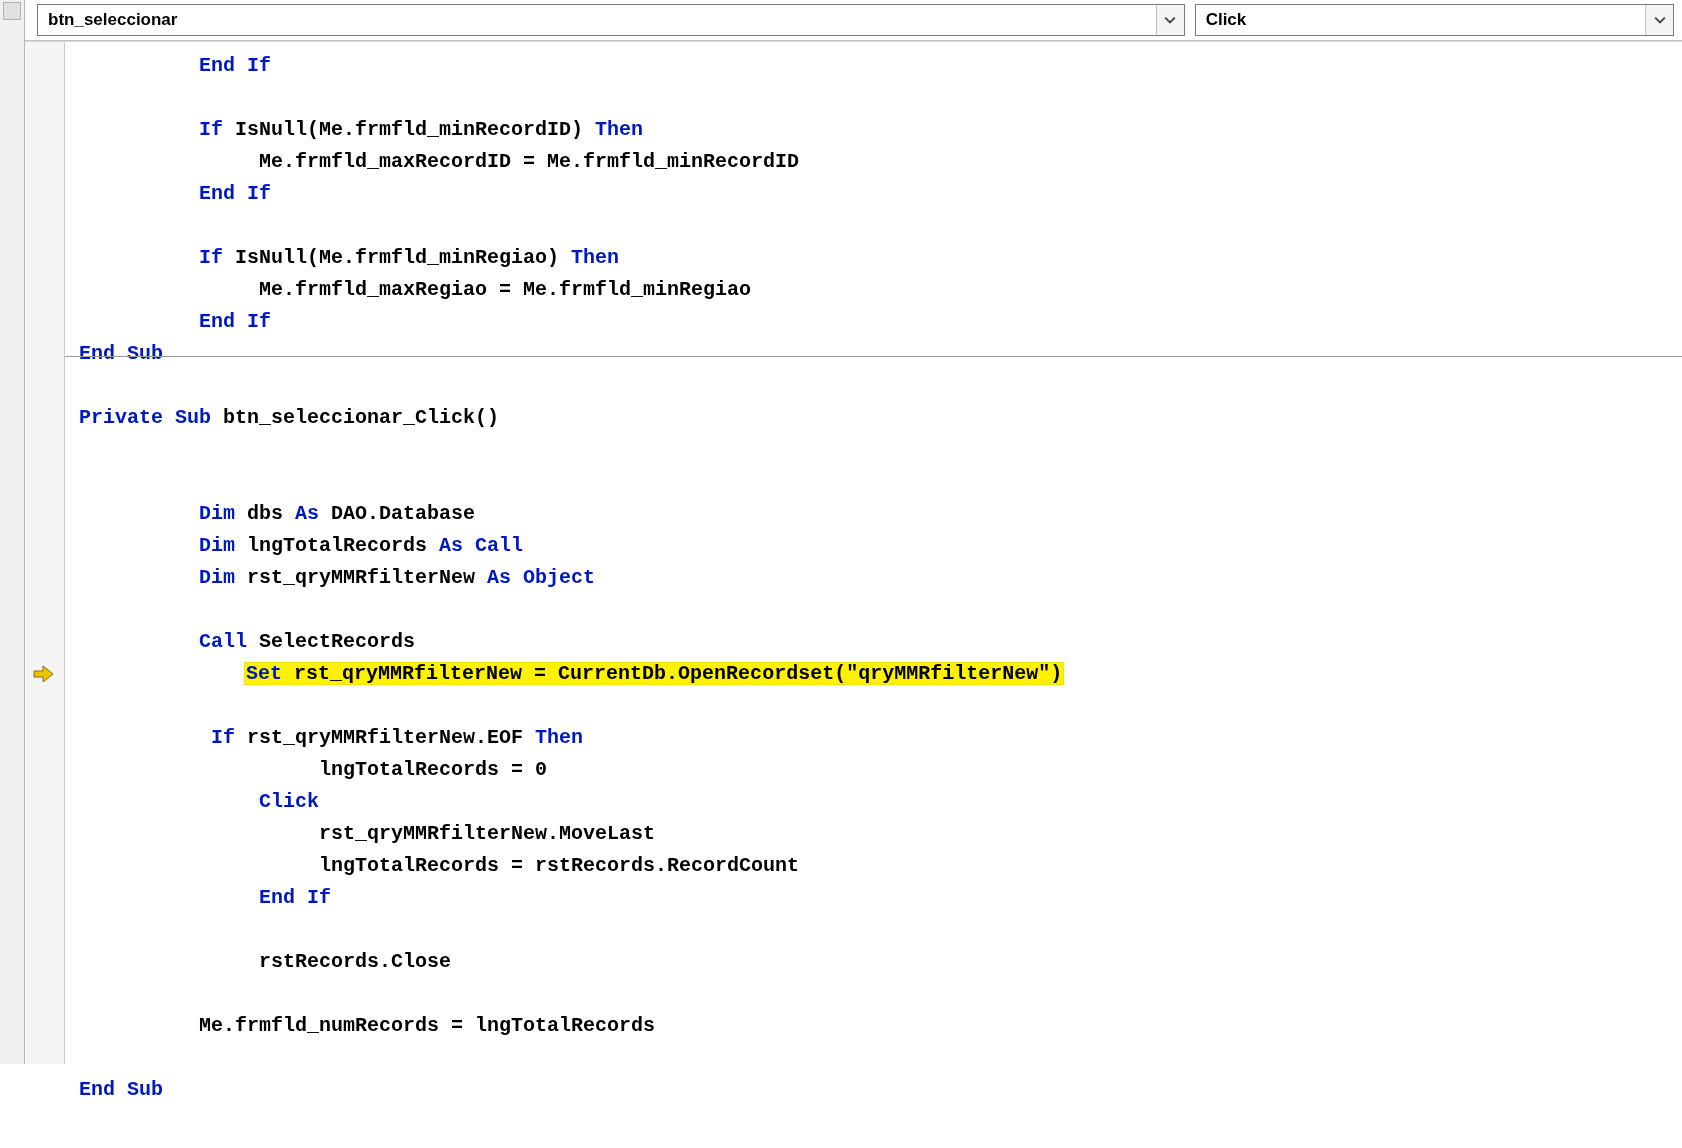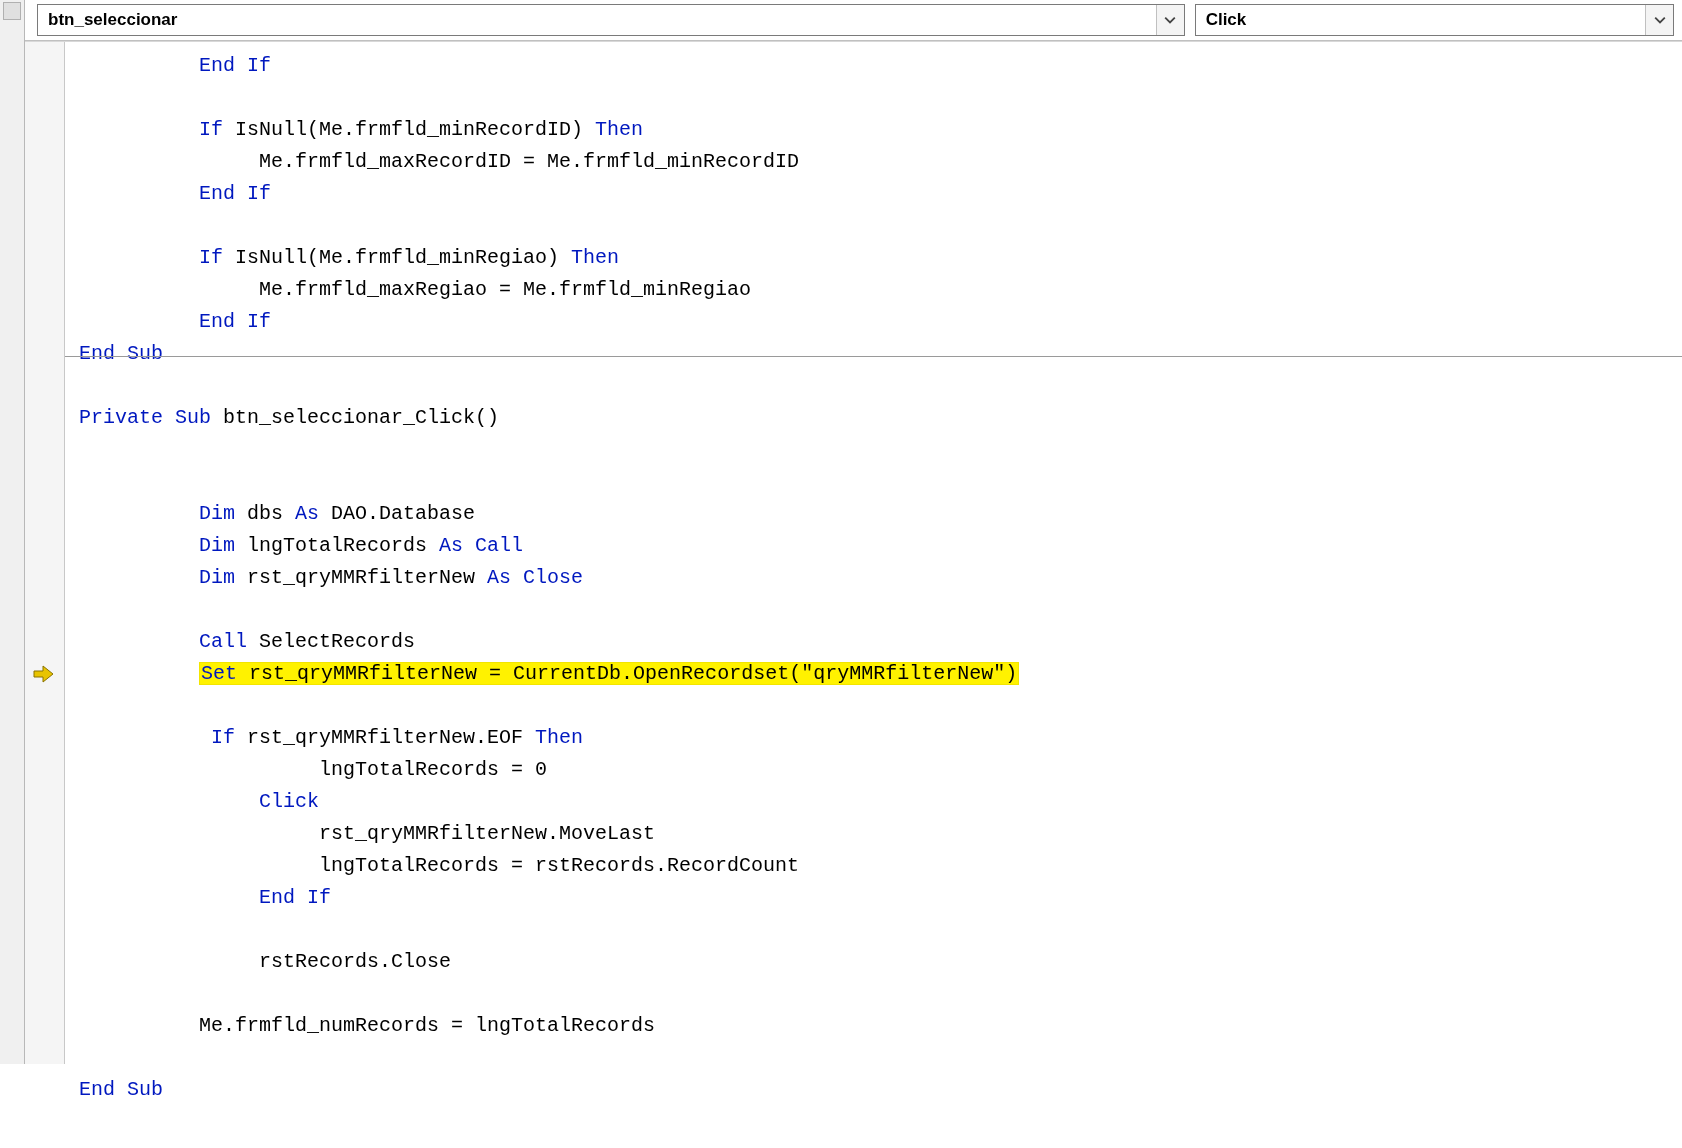--- a/index.html
+++ b/index.html
@@ -107,27 +107,28 @@
     line-height: 32px;
     font-size: 20px;
     font-family: Consolas, "Courier New", monospace;
     overflow: hidden;
   }
   .kw { color: #0018bf; }
   .hl {
     background: #fff200;
     padding: 0 2px;
     box-shadow: 0 0 0 1px rgba(0,0,0,0.05) inset;
+    margin-left: 45px;
   }
   .procsep {
     position: absolute;
     left: 0; right: 0;
     border-top: 1px solid #9a9a9a;
   }
-  .codecontainer { position: relative; flex:1; }
+  .codecontainer { position: relative; flex:1;font-weight:bold; }
 </style>
 </head>
 <body>
 
 <div class="root">
 
   <div class="leftstrip">
     <div class="grip"></div>
     <div class="splitter"></div>
   </div>
@@ -169,21 +170,21 @@
           <span class="kw">If</span> IsNull(Me.frmfld_minRegiao) <span class="kw">Then</span>
                Me.frmfld_maxRegiao = Me.frmfld_minRegiao
           <span class="kw">End If</span>
 <span class="kw">End Sub</span>
 
 <span class="kw">Private Sub</span> btn_seleccionar_Click()
 
 
           <span class="kw">Dim</span> dbs <span class="kw">As</span> DAO.Database
           <span class="kw">Dim</span> lngTotalRecords <span class="kw">As Call</span>
-          <span class="kw">Dim</span> rst_qryMMRfilterNew <span class="kw">As Close</span>
+          <span class="kw">Dim</span> rst_qryMMRfilterNew <span class="kw">As Object</span>
 
           <span class="kw">Call</span> SelectRecords
           <span class="hl"><span class="kw">Set</span> rst_qryMMRfilterNew = CurrentDb.OpenRecordset("qryMMRfilterNew")</span>
 
            <span class="kw">If</span> rst_qryMMRfilterNew.EOF <span class="kw">Then</span>
                     lngTotalRecords = 0
                <span class="kw">Click</span>
                     rst_qryMMRfilterNew.MoveLast
                     lngTotalRecords = rstRecords.RecordCount
                <span class="kw">End If</span>

